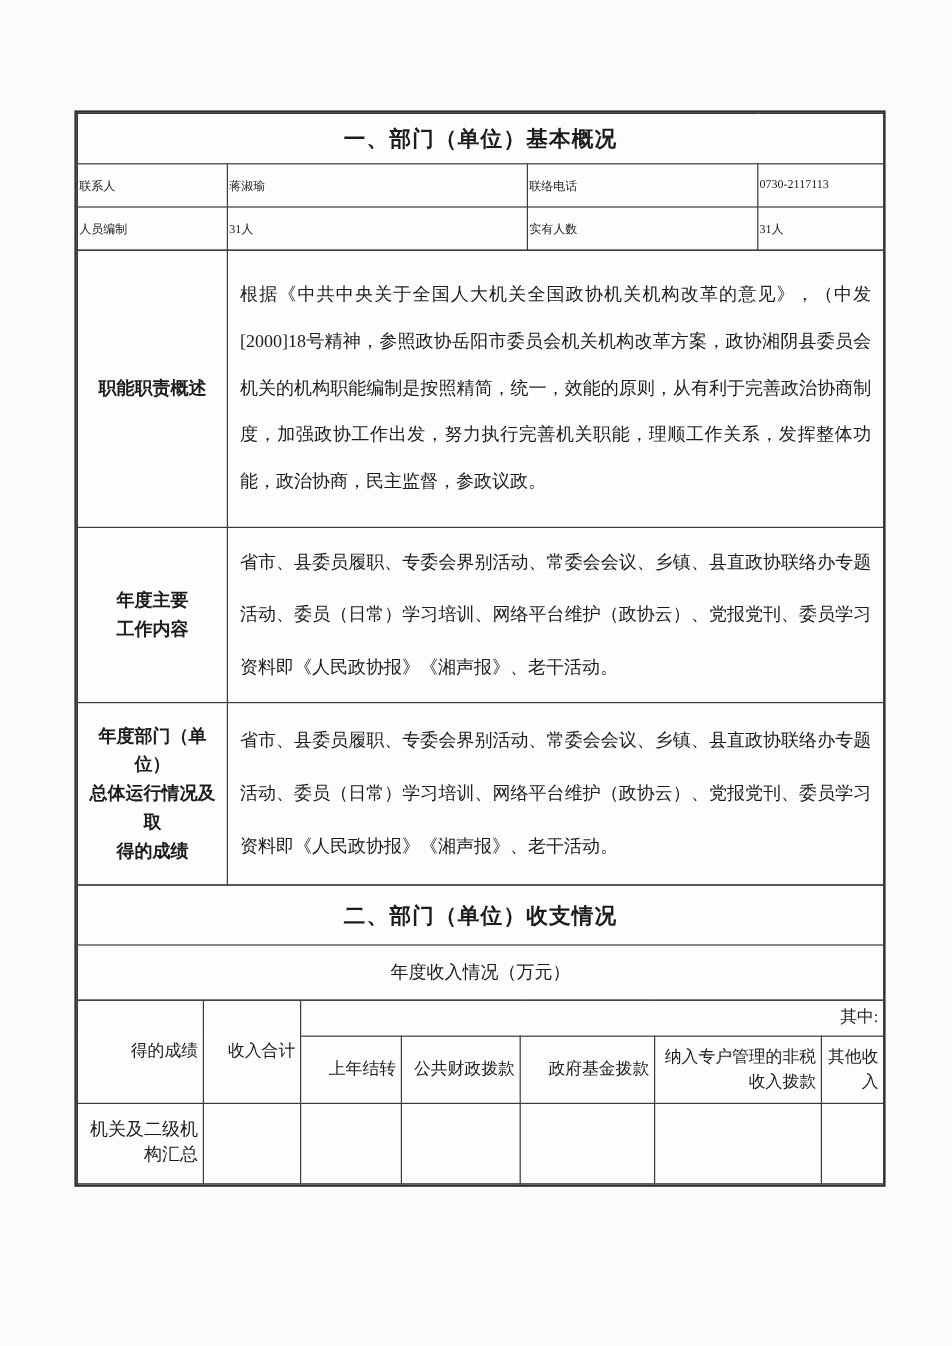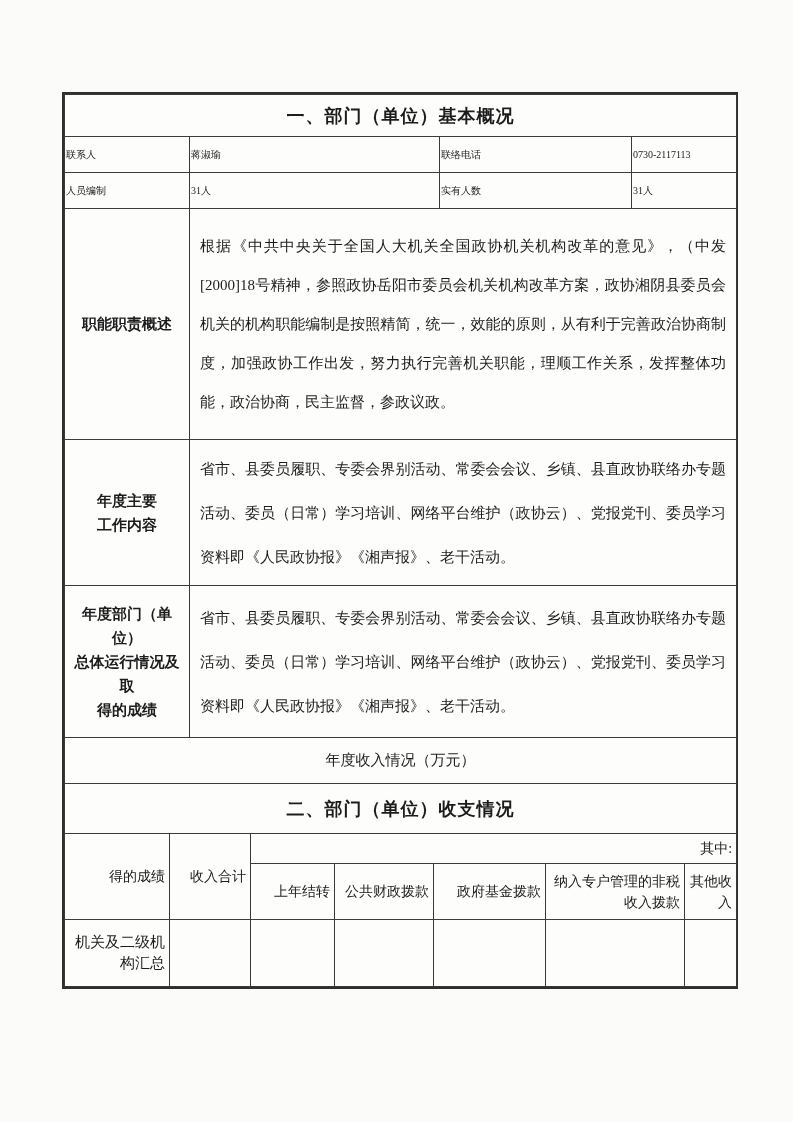--- a/index.html
+++ b/index.html
@@ -113,25 +113,25 @@
       <td class="para-cell lh-wide">省市、县委员履职、专委会界别活动、常委会会议、乡镇、县直政协联络办专题活动、委员（日常）学习培训、网络平台维护（政协云）、党报党刊、委员学习资料即《人民政协报》《湘声报》、老干活动。</td>
     </tr>
   </tbody>
     </table>
 
   <table>
     <colgroup>
         <col style="width:672px">
       </colgroup>
     <tbody>
-        <tr style="height:46px">
+        <tr style="height:50px">
+      <td class="section-title">二、部门（单位）收支情况</td>
+    </tr>
+    <tr style="height:46px">
       <td class="subtitle-cell">年度收入情况（万元）</td>
-    </tr>
-    <tr style="height:50px">
-      <td class="section-title">二、部门（单位）收支情况</td>
     </tr>
   </tbody>
     </table>
 
   <table>
     <colgroup>
       <col style="width:105px">
         <col style="width:81px">
         <col style="width:84px">
       <col style="width:99px">

